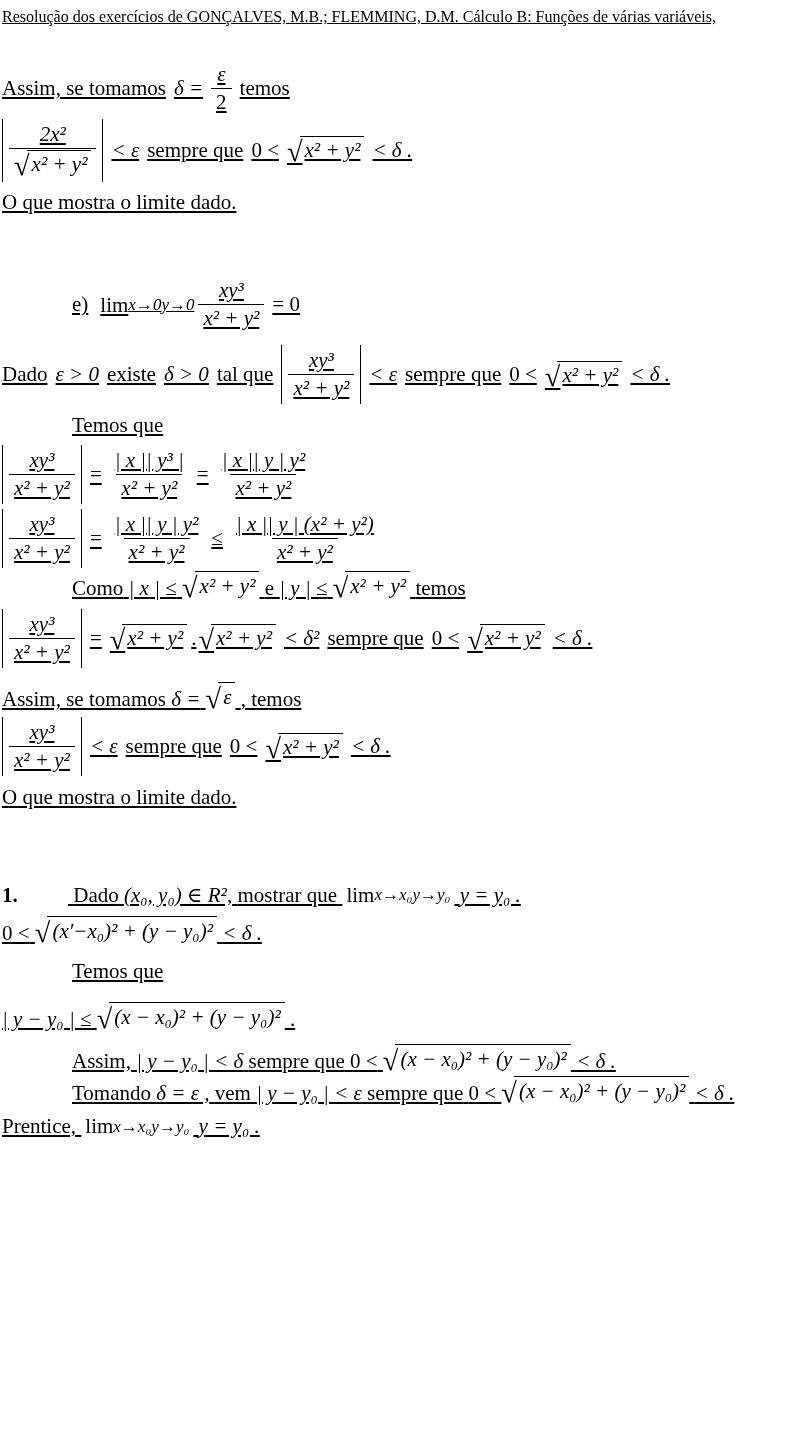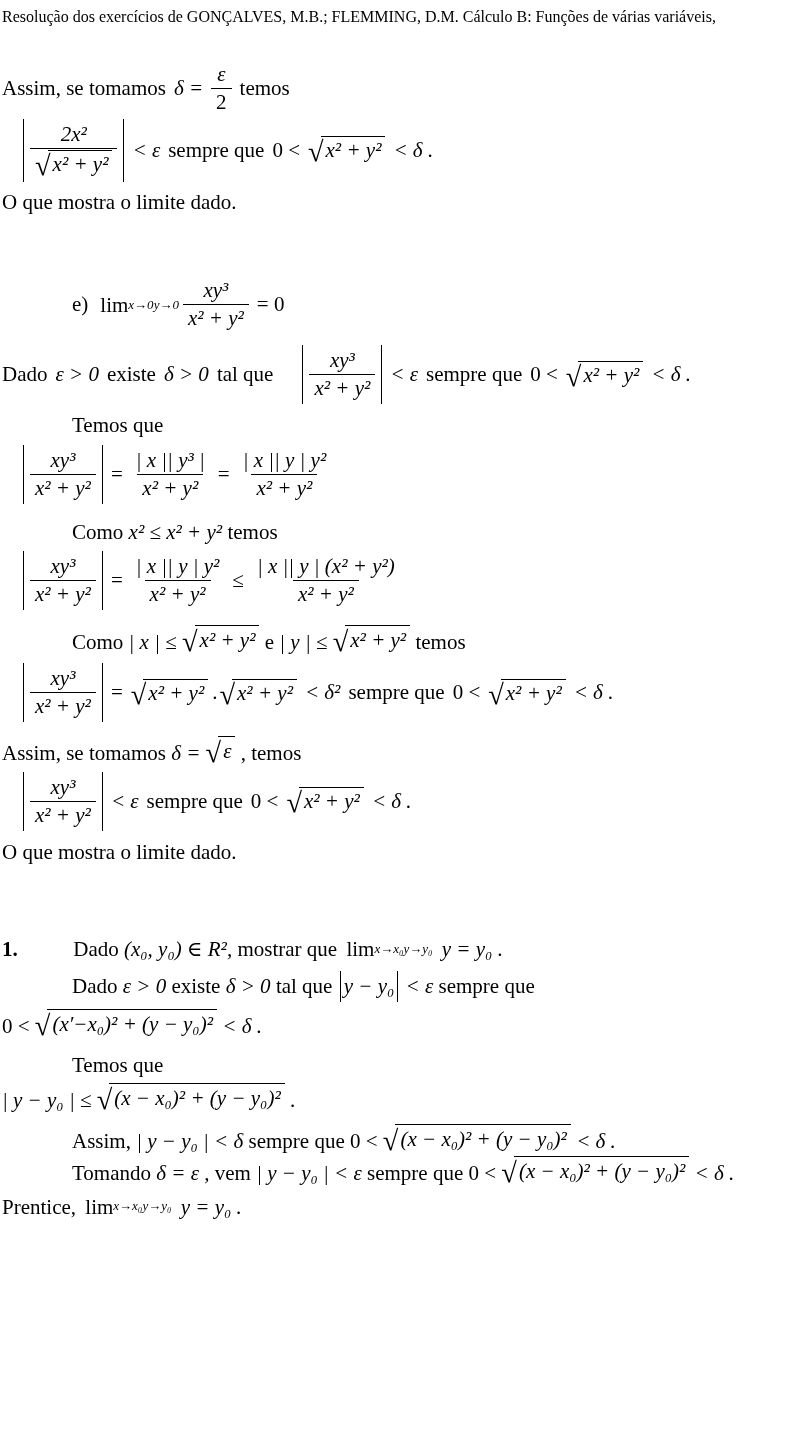--- a/index.html
+++ b/index.html
@@ -1,36 +1,36 @@
 <!DOCTYPE html>
 <html><head>
 <meta charset="utf-8">
 <style>
   html,body{margin:0;padding:0;background:#ffffff;}
   body{width:811px;height:1442px;overflow:hidden;color:#000;
        font-family:"Liberation Serif","DejaVu Serif",serif;}
-  .page{padding:6px 22px 0 2px;box-sizing:border-box;}
+  .page{padding:6px 22px 0 2px;box-sizing:border-box;text-decoration:underline;}
   .header{font-size:16px;line-height:1.32;}
   .tline{font-size:21px;line-height:1.3;}
   .fline{display:flex;align-items:center;font-size:21px;flex-wrap:nowrap;}
   .fline>*{margin-right:8px;}
   .t{font-style:normal;}
   .v{font-style:italic;}
   .frac{display:inline-flex;flex-direction:column;align-items:center;text-align:center;}
   .frac .num{display:block;padding:0 5px 1px;}
   .frac .den{display:block;border-top:1.5px solid #000;padding:1px 5px 0;}
   .abs{display:inline-flex;align-items:center;border-left:1.5px solid #000;
-       border-right:1.5px solid #000;padding:3px 6px;margin-left:21px;}
+       border-right:1.5px solid #000;padding:3px 6px;}
   .sqrt{display:inline-flex;align-items:stretch;white-space:nowrap;}
   .rsign{font-style:normal;font-size:1.35em;line-height:1;align-self:flex-end;
          margin-right:-3px;transform:translateY(2px);}
   .rad{border-top:1.6px solid #000;padding:1px 4px 0 5px;}
   .limb{display:inline-flex;flex-direction:row;align-items:center;margin:0 4px;}
   .lim-op{line-height:1.05;font-style:normal;}
-  .lim-sub{font-size:13px;line-height:1.12;font-style:italic;}
+  .lim-sub{font-size:17px;line-height:1.12;font-style:italic;}
   .absv{display:inline-block;border-left:1.5px solid #000;border-right:1.5px solid #000;
         padding:2px 3px;margin:0 2px;}
   .secnum{display:inline-block;min-width:66px;font-weight:bold;}
   .ml72{margin-left:70px;}
   .tight{margin-left:-4px;margin-right:2px !important;}
 </style>
 </head>
 <body>
 
 <div class="page">
@@ -127,46 +127,41 @@
       <span class="num v">| x || y³ |</span>
       <span class="den v">x² + y²</span>
     </span>
     <span class="t">=</span>
     <span class="frac">
       <span class="num v">| x || y | y²</span>
       <span class="den v">x² + y²</span>
     </span>
   </div>
 
-  <div class="tline ml72" style="margin-top:15px">
-    <span class="t">Como</span>
-    <span class="v">x² ≤ x² + y²</span>
-    <span class="t">temos</span>
-  </div>
 
   <div class="fline" style="margin-top:5px">
     <span class="abs">
       <span class="frac">
         <span class="num v">xy³</span>
         <span class="den v">x² + y²</span>
       </span>
     </span>
     <span class="t">=</span>
     <span class="frac">
       <span class="num v">| x || y | y²</span>
       <span class="den v">x² + y²</span>
     </span>
     <span class="t">≤</span>
     <span class="frac">
       <span class="num v">| x || y | (x² + y²)</span>
       <span class="den v">x² + y²</span>
     </span>
   </div>
 
-  <div class="tline ml72" style="margin-top:15px">
+  <div class="tline ml72" style="margin-top:3px">
     <span class="t">Como</span>
     <span class="v">| x | ≤</span>
     <span class="sqrt">
       <span class="rsign">√</span>
       <span class="rad v">x² + y²</span>
     </span>
     <span class="t">e</span>
     <span class="v">| y | ≤</span>
     <span class="sqrt">
       <span class="rsign">√</span>
@@ -239,45 +234,35 @@
     <span class="v">(x₀, y₀) ∈ R²,</span>
     <span class="t">mostrar que</span>
     <span class="limb">
       <span class="lim-op">lim</span>
       <span class="lim-sub">x→x₀</span>
       <span class="lim-sub">y→y₀</span>
     </span>
     <span class="v">y = y₀ .</span>
   </div>
 
-  <div class="tline ml72" style="margin-top:8px">
-    <span class="t">Dado</span>
-    <span class="v">ε &gt; 0</span>
-    <span class="t">existe</span>
-    <span class="v">δ &gt; 0</span>
-    <span class="t">tal que</span>
-    <span class="absv v">y − y₀</span>
-    <span class="v">&lt; ε</span>
-    <span class="t">sempre que</span>
-  </div>
 
   <div class="tline" style="margin-top:7px">
     <span class="t">0 &lt;</span>
     <span class="sqrt">
       <span class="rsign">√</span>
       <span class="rad v">(x′−x₀)² + (y − y₀)²</span>
     </span>
     <span class="v">&lt; δ .</span>
   </div>
 
   <div class="tline ml72" style="margin-top:11px">
     <span class="t">Temos que</span>
   </div>
 
-  <div class="tline" style="margin-top:4px">
+  <div class="tline" style="margin-top:17px">
     <span class="v">| y − y₀ | ≤</span>
     <span class="sqrt">
       <span class="rsign">√</span>
       <span class="rad v">(x − x₀)² + (y − y₀)²</span>
     </span>
     <span class="t">.</span>
   </div>
 
   <div class="tline ml72" style="margin-top:10px">
     <span class="t">Assim,</span>

